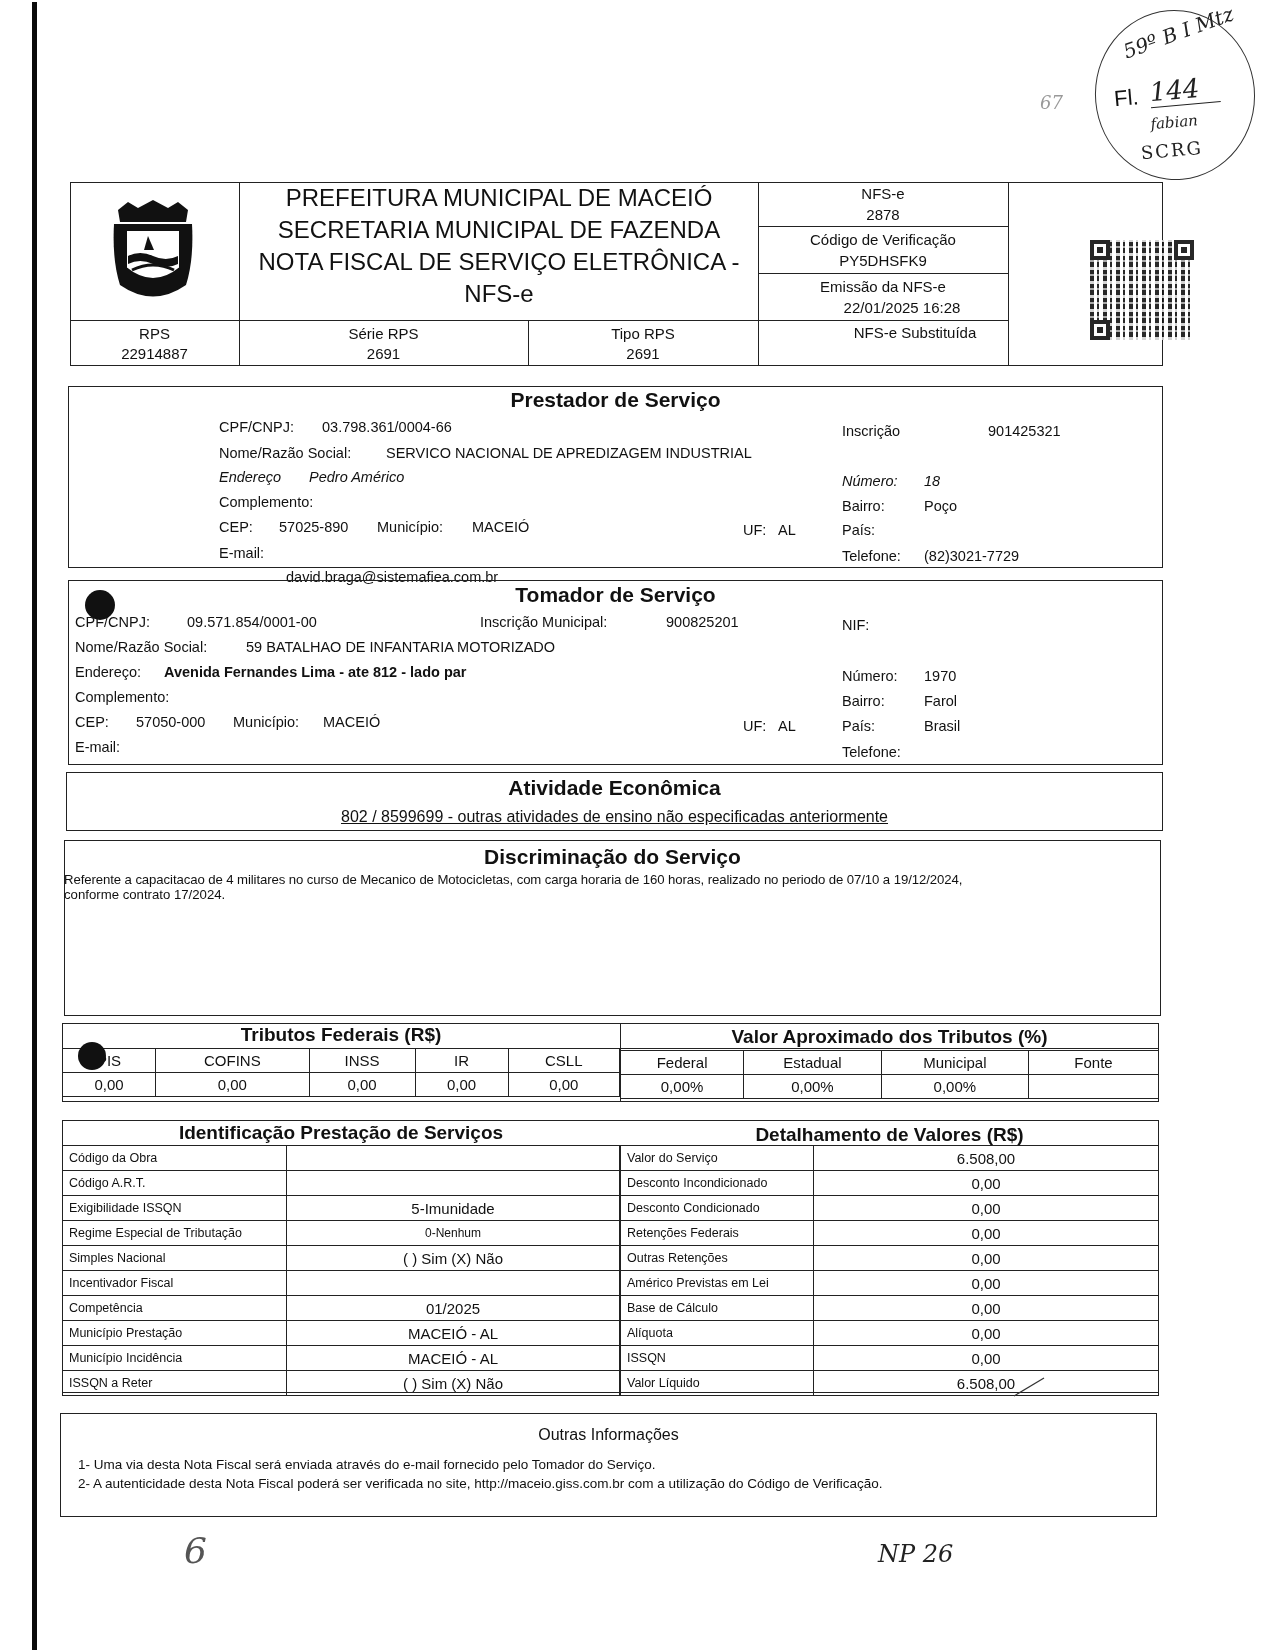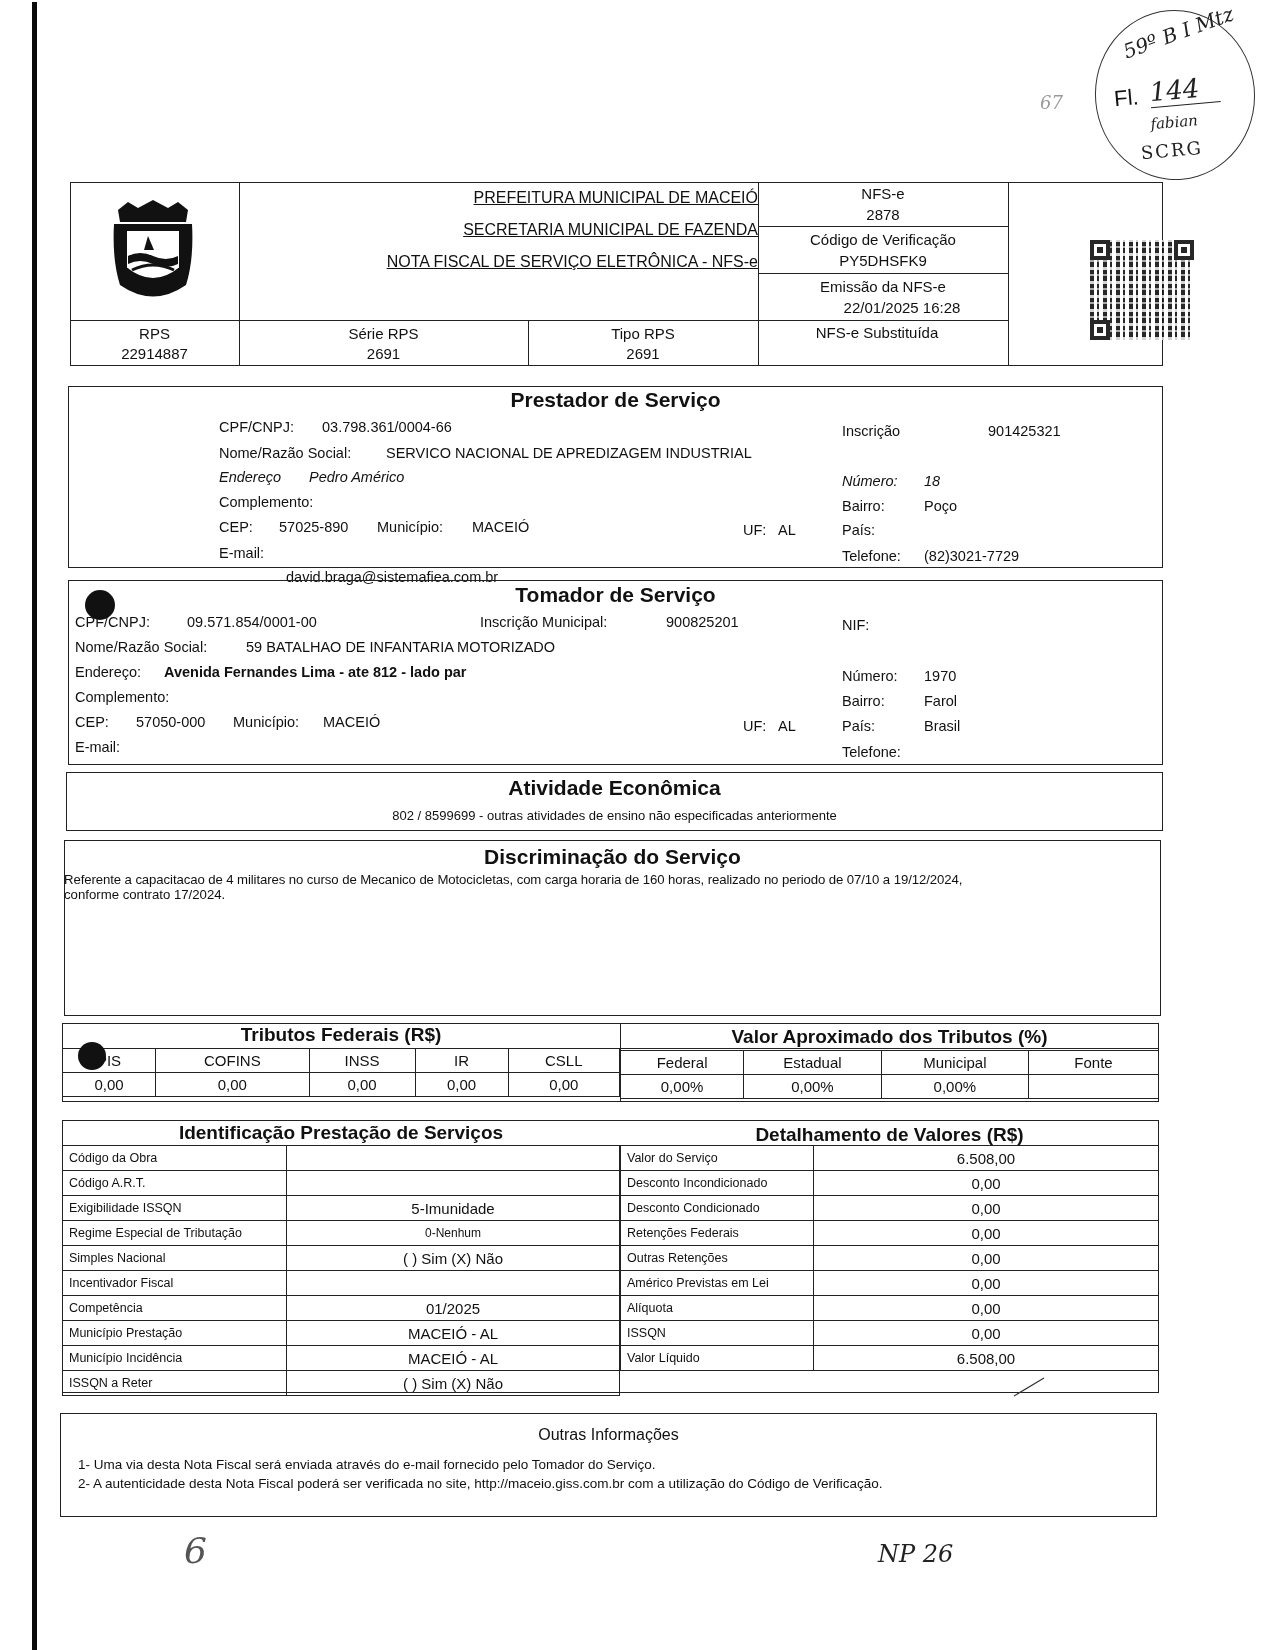--- a/index.html
+++ b/index.html
@@ -7,21 +7,21 @@
   body { position: relative; font-family: "Liberation Sans", sans-serif; color: #111; overflow: hidden; }
   .scan-edge { position: absolute; left: 32px; top: 2px; width: 5px; height: 1648px; background: #0a0a0a; }
   .abs { position: absolute; }
   .box { position: absolute; border: 1.5px solid #222; }
   .hline { position: absolute; height: 0; border-top: 1.5px solid #222; }
   .vline { position: absolute; width: 0; border-left: 1.5px solid #222; }
   .center { text-align: center; }
   .ital { font-style: italic; }
 
   
-  .hdr-title { font-size: 16px; line-height: 32px; text-align: right; text-decoration: underline; }
+  .hdr-title { font-size: 24px; line-height: 32px; text-align: center; }
   .small { font-size: 15px; }
   .label { font-size: 14.5px; }
   .sec-title { font-size: 21px; font-weight: bold; text-align: center; }
 
   table.grid { border-collapse: collapse; position: absolute; }
   table.grid td { border: 1.5px solid #222; font-size: 15px; padding: 0 6px; height: 24px; }
   table.grid td.c { text-align: center; }
   table.id td { font-size: 12.5px; height: 25px; }
   table.id td.v { text-align: center; font-size: 15px; }
   table.id td.v.sm { font-size: 12px; }
@@ -73,21 +73,21 @@
 <div class="abs hdr-title" style="left:240px;top:182px;width:518px;">PREFEITURA MUNICIPAL DE MACEIÓ</div>
 <div class="abs hdr-title" style="left:240px;top:214px;width:518px;">SECRETARIA MUNICIPAL DE FAZENDA</div>
 <div class="abs hdr-title" style="left:240px;top:246px;width:518px;">NOTA FISCAL DE SERVIÇO ELETRÔNICA - NFS-e</div>
 
 <div class="abs center small" style="left:758px;top:184px;width:250px;line-height:20px;">NFS-e</div>
 <div class="abs center small" style="left:758px;top:205px;width:250px;line-height:20px;">2878</div>
 <div class="abs center small" style="left:758px;top:230px;width:250px;line-height:20px;">Código de Verificação</div>
 <div class="abs center small" style="left:758px;top:251px;width:250px;line-height:20px;">PY5DHSFK9</div>
 <div class="abs center small" style="left:758px;top:277px;width:250px;line-height:20px;">Emissão da NFS-e</div>
 <div class="abs center small" style="left:758px;top:298px;width:250px;line-height:20px;padding-left:38px;">22/01/2025 16:28</div>
-<div class="abs center small" style="left:752px;top:323px;width:250px;line-height:20px;">NFS-e Substituída</div>
+<div class="abs center small" style="left:790px;top:323px;width:250px;line-height:20px;">NFS-e Substituída</div>
 
 <div class="qr">
   <div class="fp" style="left:0;top:0;"></div>
   <div class="fp" style="right:0;top:0;"></div>
   <div class="fp" style="left:0;bottom:0;"></div>
 </div>
 
 <div class="abs center small" style="left:70px;top:324px;width:169px;line-height:20px;">RPS</div>
 <div class="abs center small" style="left:70px;top:344px;width:169px;line-height:20px;">22914887</div>
 <div class="abs center small" style="left:239px;top:324px;width:289px;line-height:20px;">Série RPS</div>
@@ -145,21 +145,21 @@
 <div class="abs label" style="left:323px;top:714px;">MACEIÓ</div>
 <div class="abs label" style="left:743px;top:718px;">UF:</div>
 <div class="abs label" style="left:778px;top:718px;">AL</div>
 <div class="abs label" style="left:842px;top:718px;">País:</div>
 <div class="abs label" style="left:924px;top:718px;">Brasil</div>
 <div class="abs label" style="left:75px;top:739px;">E-mail:</div>
 <div class="abs label" style="left:842px;top:744px;">Telefone:</div>
 
 <div class="box" style="left:66px;top:772px;width:1097px;height:59px;"></div>
 <div class="abs sec-title" style="left:66px;top:776px;width:1097px;">Atividade Econômica</div>
-<div class="abs center" style="left:66px;top:808px;width:1097px;font-size:13px;">802 / 8599699 - outras atividades de ensino não especificadas anteriormente</div>
+<div class="abs center" style="left:66px;top:808px;width:1097px;font-size:16px;text-decoration:underline;">802 / 8599699 - outras atividades de ensino não especificadas anteriormente</div>
 
 <div class="box" style="left:64px;top:840px;width:1097px;height:176px;"></div>
 <div class="abs sec-title" style="left:64px;top:845px;width:1097px;">Discriminação do Serviço</div>
 <div class="abs" style="left:64px;top:872px;font-size:13.2px;line-height:15px;letter-spacing:-0.1px;">Referente a capacitacao de 4 militares no curso de Mecanico de Motocicletas, com carga horaria de 160 horas, realizado no periodo de 07/10 a 19/12/2024,</div>
 <div class="abs" style="left:64px;top:887px;font-size:13.2px;line-height:15px;">conforme contrato 17/2024.</div>
 
 <div class="box" style="left:62px;top:1023px;width:1097px;height:79px;"></div>
 <div class="vline" style="left:620px;top:1023px;height:79px;"></div>
 <div class="hline" style="left:62px;top:1048px;width:1097px;"></div>
 <div class="abs sec-title" style="left:62px;top:1024px;width:558px;font-size:19px;">Tributos Federais (R$)</div>
@@ -271,20 +271,24 @@
       </tr>
   <tr>
         <td>Outras Retenções</td>
         <td class="v">0,00</td>
       </tr>
   <tr>
         <td>Américo Previstas em Lei</td>
         <td class="v">0,00</td>
       </tr>
   <tr>
+        <td>Base de Cálculo</td>
+        <td class="v">0,00</td>
+      </tr>
+  <tr>
         <td>Alíquota</td>
         <td class="v">0,00</td>
       </tr>
   <tr>
         <td>ISSQN</td>
         <td class="v">0,00</td>
       </tr>
   <tr>
         <td>Valor Líquido</td>
         <td class="v">6.508,00</td>

